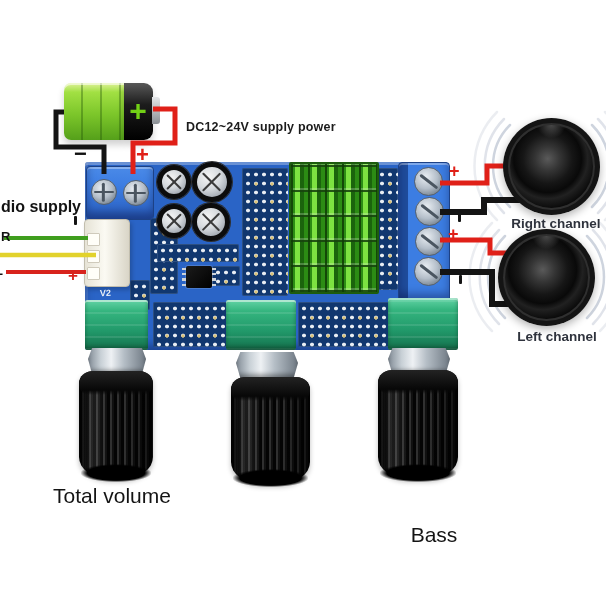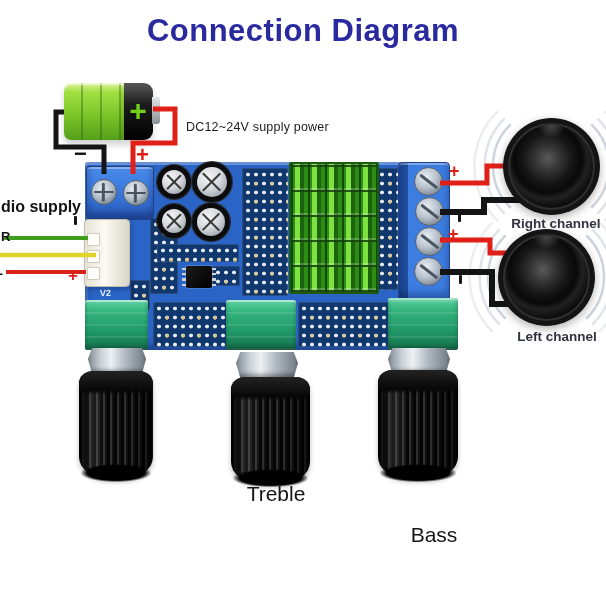--- a/index.html
+++ b/index.html
@@ -31,21 +31,21 @@
   .bat-plus{
     left:123px;top:86px;width:30px;height:50px;line-height:50px;text-align:center;
     font-size:30px;font-weight:700;color:#72d016;
   }
   .bat-nub{
     left:152px;top:97px;width:8px;height:27px;border-radius:0 3px 3px 0;
     background:linear-gradient(180deg,#e4e6e8,#8a8f94);
   }
   .lbl-minus{left:74px;top:141px;font-size:22px;font-weight:700;color:#101010;}
   .lbl-pluspow{left:136px;top:142px;font-size:22px;font-weight:700;color:#e02018;}
-  .lbl-dc{left:186px;top:120px;font-size:12.5px;font-weight:400;color:#1c1c1c;letter-spacing:.2px;}
+  .lbl-dc{left:186px;top:120px;font-size:12.5px;font-weight:700;color:#1c1c1c;letter-spacing:.2px;}
 
   
   .board{
     left:85px;top:162px;width:363px;height:188px;border-radius:3px;
     background:#2a64c6;
     box-shadow:inset 0 3px 0 rgba(255,255,255,.3), inset 0 -5px 8px rgba(0,0,40,.35),
                inset 3px 0 0 rgba(255,255,255,.12);
   }
   .pads{
     position:absolute;border-radius:2px;
@@ -174,21 +174,20 @@
   
   .caption{position:absolute;font-size:21px;color:#141414;text-align:center;}
 
   .overlay{position:absolute;left:0;top:0;}
 </style>
 </head>
 <body>
 
 <div class="scene">
 
-  <div class="abs title">Connection Diagram</div>
 
   <div class="abs bat-body"></div>
   <div class="abs bat-cap"></div>
   <div class="abs bat-plus">+</div>
   <div class="abs bat-nub"></div>
   <div class="abs lbl-minus">−</div>
   <div class="abs lbl-pluspow">+</div>
   <div class="abs lbl-dc">DC12~24V supply power</div>
 
   <div class="abs board"></div>
@@ -272,16 +271,16 @@
   <div class="abs ch-label" style="left:500px;top:216px;">Right channel</div>
   <div class="abs ch-label" style="left:501px;top:329px;">Left channel</div>
 
   <div class="metal" style="left:88px;top:348px;width:58px;height:26px;"></div>
   <div class="metal" style="left:236px;top:352px;width:62px;height:26px;"></div>
   <div class="metal" style="left:388px;top:348px;width:62px;height:26px;"></div>
   <div class="knob" style="left:79px;top:371px;width:74px;height:108px;"></div>
   <div class="knob" style="left:231px;top:377px;width:79px;height:107px;"></div>
   <div class="knob" style="left:378px;top:370px;width:80px;height:109px;"></div>
 
-  <div class="caption" style="left:216px;top:482px;width:120px;">Treble</div>
+  <div class="caption" style="left:32px;top:484px;width:160px;">Total volume</div>
   <div class="caption" style="left:374px;top:483px;width:120px;margin-top:40px;">Bass</div>
 
 </div>
 
 </body></html>

